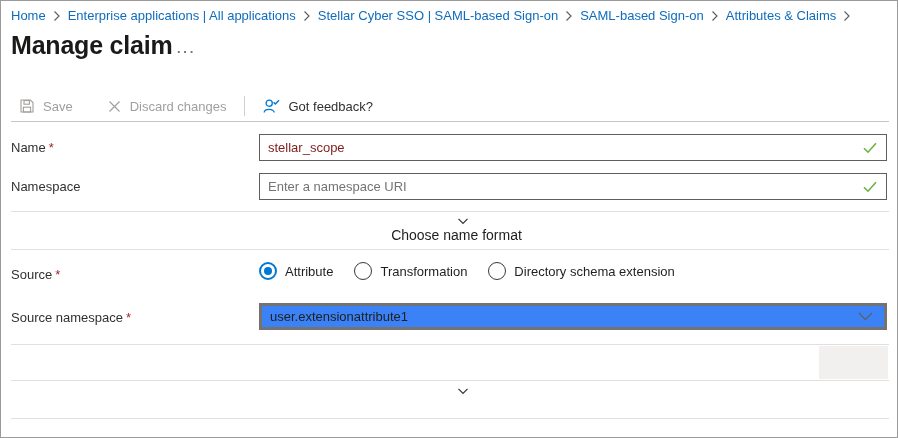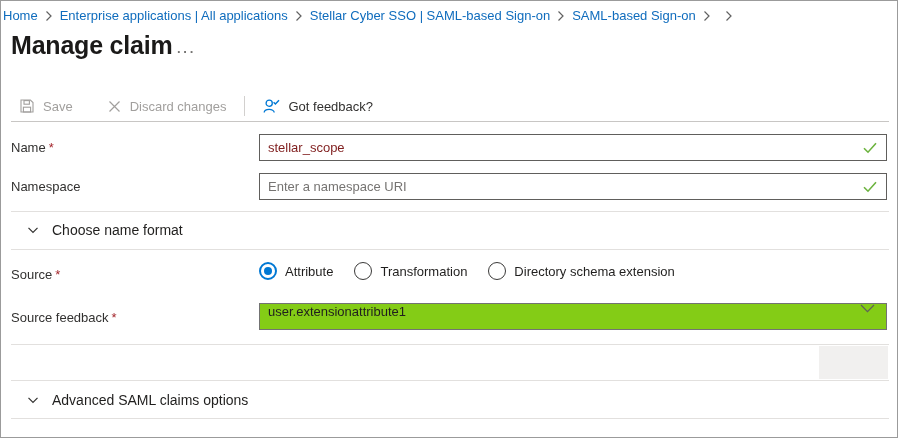--- a/index.html
+++ b/index.html
@@ -2,21 +2,21 @@
 <html><head>
 <meta charset="utf-8">
 <style>
   html,body{margin:0;padding:0;background:#fff;}
   .page{
     position:relative;width:898px;height:438px;box-sizing:border-box;
     background:#fff;border:1px solid #9b9b9b;overflow:hidden;
     font-family:"Liberation Sans","DejaVu Sans",sans-serif;color:#323130;
   }
   
-  .breadcrumb{position:absolute;top:7px;left:2px;right:2px;display:flex;align-items:center;
+  .breadcrumb{position:absolute;top:7px;left:10px;right:2px;display:flex;align-items:center;
     font-size:13px;white-space:nowrap;overflow:hidden;}
   .bc-link{color:#0f6cbd;text-decoration:none;cursor:pointer;}
   .bc-sep{display:inline-flex;margin:1px 7px 0 7px;flex:none;}
   
   .page-title{position:absolute;top:30px;left:10px;margin:0;font-size:25px;font-weight:700;color:#1b1a19;letter-spacing:-0.2px;}
   .ellipsis-btn{position:absolute;left:172px;top:42px;border:none;background:none;padding:2px 4px;
     color:#737270;font-size:13px;font-weight:700;letter-spacing:2px;line-height:1;cursor:pointer;}
   
   .toolbar{position:absolute;top:92px;left:18px;height:26px;display:flex;align-items:center;font-size:13px;}
   .tb-btn{display:flex;align-items:center;gap:8px;background:none;border:none;padding:0;font:inherit;cursor:pointer;}
@@ -29,34 +29,34 @@
   .flabel{position:absolute;left:10px;font-size:13px;color:#323130;}
   .req{color:#a4262c;margin-left:3px;}
   .field{position:absolute;left:258px;width:628px;height:27px;box-sizing:border-box;
     border:1px solid #605e5c;background:#fff;display:flex;align-items:center;}
   .field input{flex:1;height:100%;border:none;outline:none;background:transparent;
     font-family:inherit;font-size:13px;color:#7f1d1d;padding:0 6px 0 8px;min-width:0;}
   .field input::placeholder{color:#767472;opacity:1;}
   .check{flex:none;display:flex;margin-right:9px;}
   
   .hline{position:absolute;left:10px;width:878px;height:1px;background:#e2e0de;}
-  .section-head{position:absolute;left:0;width:898px;display:flex;align-items:center;cursor:pointer;background:none;border:none;padding:0;font:inherit;text-align:left;}
+  .section-head{position:absolute;left:0;width:898px;display:flex;align-items:center;cursor:pointer;background:none;border:none;padding:0;font:inherit;text-align:left;flex-direction:column;}
   .section-head .chev{display:inline-flex;margin-left:26px;flex:none;}
   .section-head .sec-label{margin-left:13px;font-size:14px;color:#201f1e;}
   
   .radio-group{position:absolute;left:258px;top:261px;display:flex;font-size:13px;color:#201f1e;}
   .radio-option{display:flex;align-items:center;cursor:pointer;margin-right:21px;}
   .radio{width:18px;height:18px;border-radius:50%;box-sizing:border-box;background:#fff;flex:none;
     display:flex;align-items:center;justify-content:center;border:1px solid #3b3a39;}
   .radio.selected{border:2px solid #0078d4;}
   .radio.selected .dot{width:8px;height:8px;border-radius:50%;background:#0078d4;}
   .radio-option .opt-label{margin-left:8px;}
   
   .dropdown{position:absolute;left:258px;top:302px;width:628px;height:27px;box-sizing:border-box;
-    border:1px solid #737373;background:#84cc16;display:flex;align-items:flex-start;cursor:pointer;}
+    border:3px solid #737373;background:#3b82f6;display:flex;align-items:center;cursor:pointer;}
   .dropdown .dd-value{flex:1;font-size:13px;color:#201f1e;padding-left:8px;white-space:nowrap;overflow:hidden;}
   .dropdown .dd-chev{flex:none;display:flex;margin-right:11px;}
   
   .gray-block{position:absolute;left:818px;top:345px;width:69px;height:33px;background:#f1f0ef;}
 </style>
 </head>
 <body>
 
 <div class="page">
 
@@ -78,20 +78,21 @@
         <svg width="8" height="12" viewBox="0 0 8 12">
           <polyline points="1.5,1.5 6,6 1.5,10.5" fill="none" stroke="#616161" stroke-width="1.2"></polyline>
         </svg>
       </span>
     <a class="bc-link">SAML-based Sign-on</a>
     <span class="bc-sep">
         <svg width="8" height="12" viewBox="0 0 8 12">
           <polyline points="1.5,1.5 6,6 1.5,10.5" fill="none" stroke="#616161" stroke-width="1.2"></polyline>
         </svg>
       </span>
+    <a class="bc-link">Attributes &amp; Claims</a>
     <span class="bc-sep">
         <svg width="8" height="12" viewBox="0 0 8 12">
           <polyline points="1.5,1.5 6,6 1.5,10.5" fill="none" stroke="#616161" stroke-width="1.2"></polyline>
         </svg>
       </span>
   </nav>
 
   <h1 class="page-title">Manage claim</h1>
   <button class="ellipsis-btn">···</button>
 
@@ -177,38 +178,37 @@
       <span class="radio"></span>
       <span class="opt-label">Transformation</span>
     </span>
     <span class="radio-option">
       <span class="radio"></span>
       <span class="opt-label">Directory schema extension</span>
     </span>
   </div>
 
   <label class="flabel" style="top:309px;">
-    <span>Source feedback</span><span class="req">*</span>
+    <span>Source namespace</span><span class="req">*</span>
   </label>
   <div class="dropdown">
     <span class="dd-value">user.extensionattribute1</span>
     <span class="dd-chev">
       <svg width="15" height="9" viewBox="0 0 15 9">
           <polyline points="1,1 7.5,7.6 14,1" fill="none" stroke="#605e5c" stroke-width="1.2"></polyline>
         </svg>
     </span>
   </div>
 
   <div class="hline" style="top:343px;"></div>
   <div class="gray-block"></div>
   <div class="hline" style="top:379px;"></div>
 
   <button class="section-head" style="top:384px;height:29px;">
     <span class="chev">
       <svg width="12" height="12" viewBox="0 0 12 12">
           <polyline points="1.5,3.8 6,8.4 10.5,3.8" fill="none" stroke="#323130" stroke-width="1.2"></polyline>
         </svg>
     </span>
-    <span class="sec-label">Advanced SAML claims options</span>
   </button>
   <div class="hline" style="top:417px;"></div>
 
 </div>
 
 </body></html>

